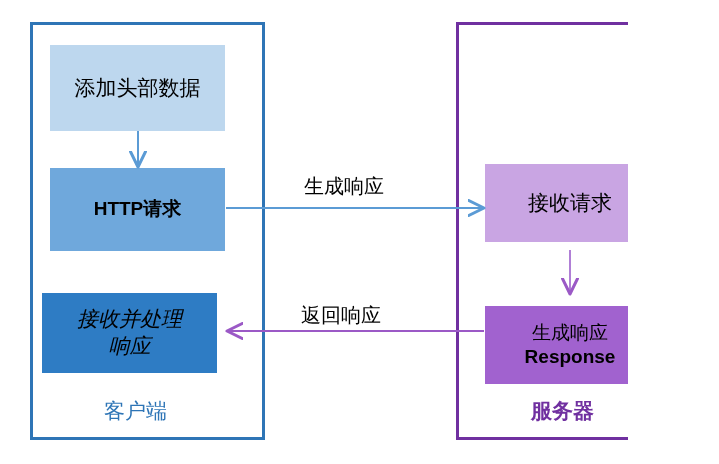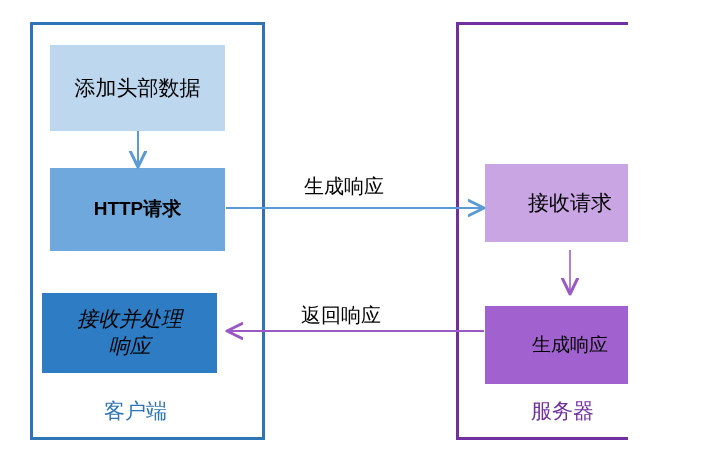--- a/index.html
+++ b/index.html
@@ -111,20 +111,21 @@
   }
   #client-label {
     left: 104px;
     top: 397px;
     color: #2E75B6;
   }
   #server-label {
     left: 531px;
     top: 397px;
     color: #7030A0;
+    font-weight: bold;
   }
 
   
   .arrow-label {
     position: absolute;
     font-size: 20px;
     color: #000000;
     white-space: nowrap;
   }
   #label-send-request {
@@ -169,20 +170,21 @@
   <div class="zone-label" id="client-label">客户端</div>
 
   <div class="container" id="server-container"></div>
 
   <div class="box" id="box-receive-request">
     <span class="line">接收请求</span>
   </div>
 
   <div class="box" id="box-generate-response">
     <span class="line">生成响应</span>
+    <span class="line bold">Response</span>
   </div>
 
   <div class="zone-label" id="server-label">服务器</div>
 
   <div class="arrow-label" id="label-send-request">生成响应</div>
   <div class="arrow-label" id="label-return-response">返回响应</div>
 
   <svg id="arrow-layer" viewBox="0 0 719 464" xmlns="http://www.w3.org/2000/svg">
     <defs>
       <marker id="head-blue" markerWidth="9" markerHeight="9" refX="7" refY="4.5" orient="auto">

